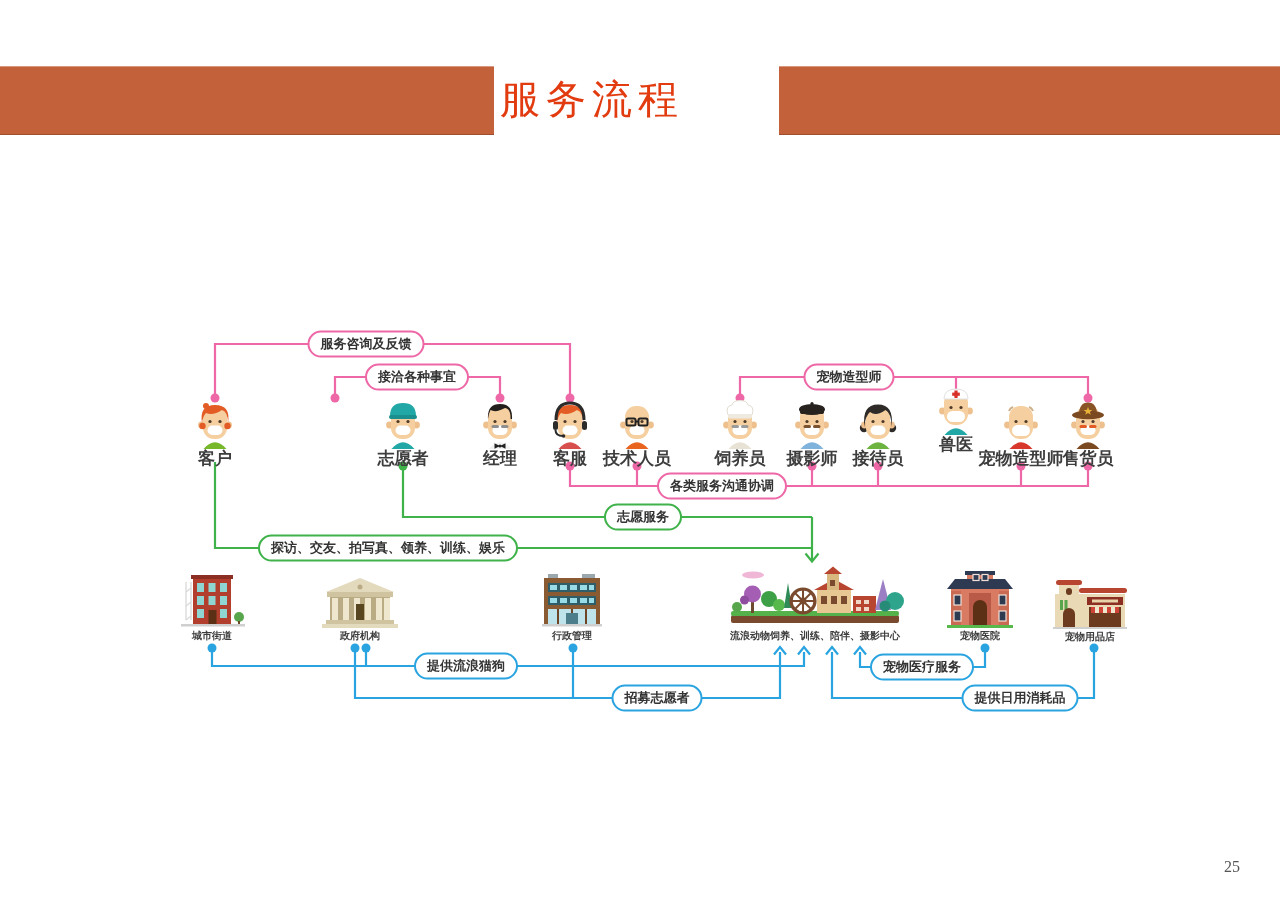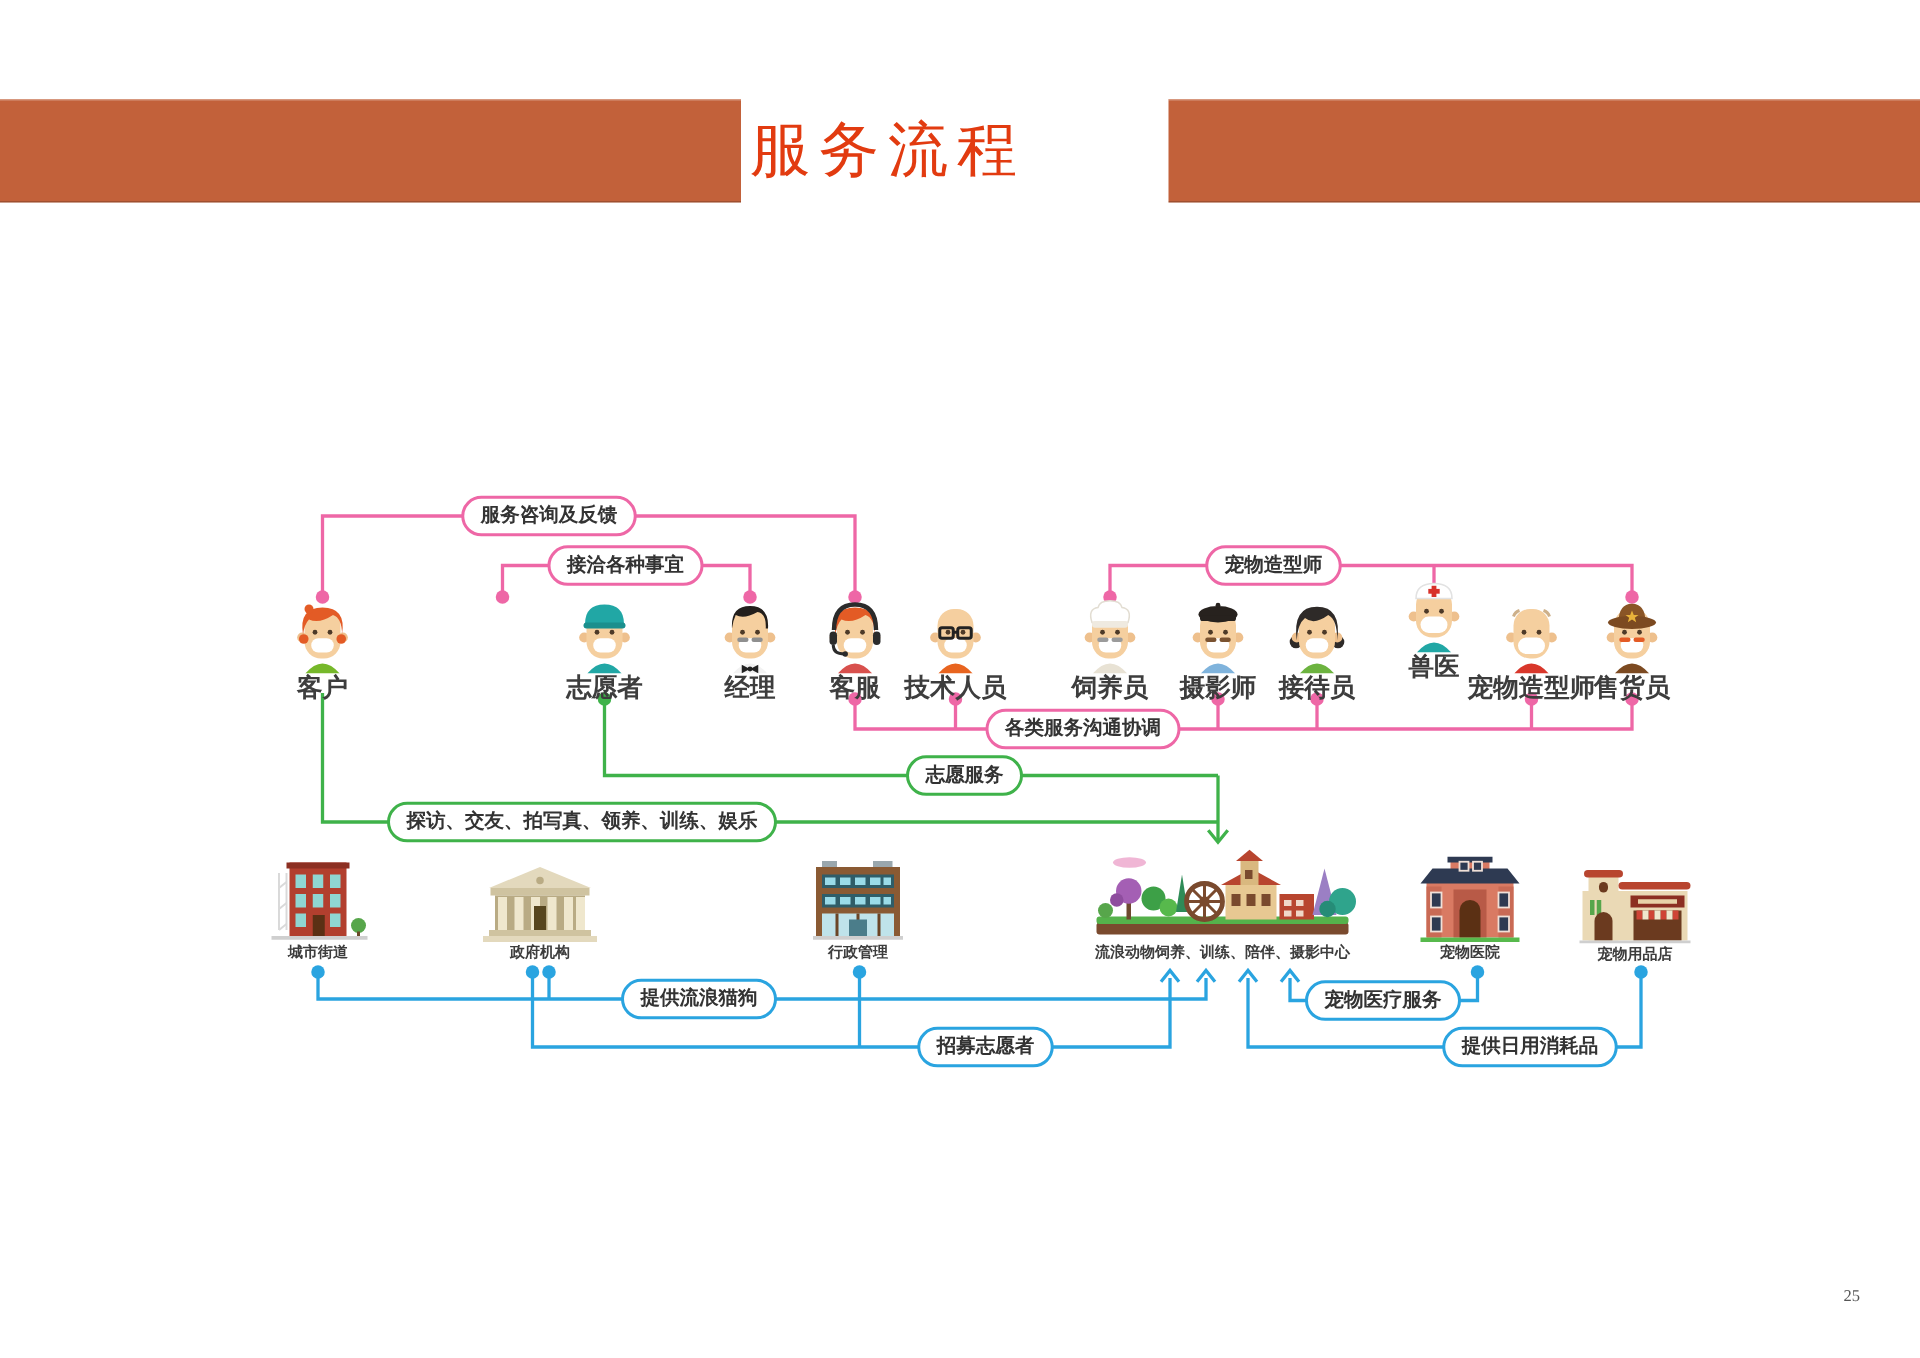--- a/index.html
+++ b/index.html
@@ -20,21 +20,21 @@
   .bubble{position:absolute;transform:translate(-50%,-50%);background:#fff;
           border-radius:999px;padding:2px 11px;font-size:13px;font-weight:bold;
           color:#333;white-space:nowrap;line-height:1.45;text-align:right;}
   .bubble.pink{border:2px solid var(--pink);}
   .bubble.green{border:2px solid var(--green);}
   .bubble.blue{border:2px solid var(--blue);}
   .person{position:absolute;width:96px;text-align:center;}
   .person .plabel{font-size:17px;font-weight:bold;color:var(--label);line-height:1.05;margin-top:1px;}
   .building{position:absolute;text-align:center;}
   .building .blabel{font-size:10px;font-weight:bold;color:var(--label);line-height:1.1;margin-top:2px;}
-  #page-num{position:absolute;right:40px;top:858px;font-size:11px;color:#555;
+  #page-num{position:absolute;right:40px;top:858px;font-size:16px;color:#555;
             font-family:"Liberation Serif","DejaVu Serif",serif;}
   .avatar{display:block;margin:0 auto;}
 </style>
 </head>
 <body>
 
 <div id="slide">
 
   <svg width="0" height="0" style="position:absolute" aria-hidden="true">
     <defs>

